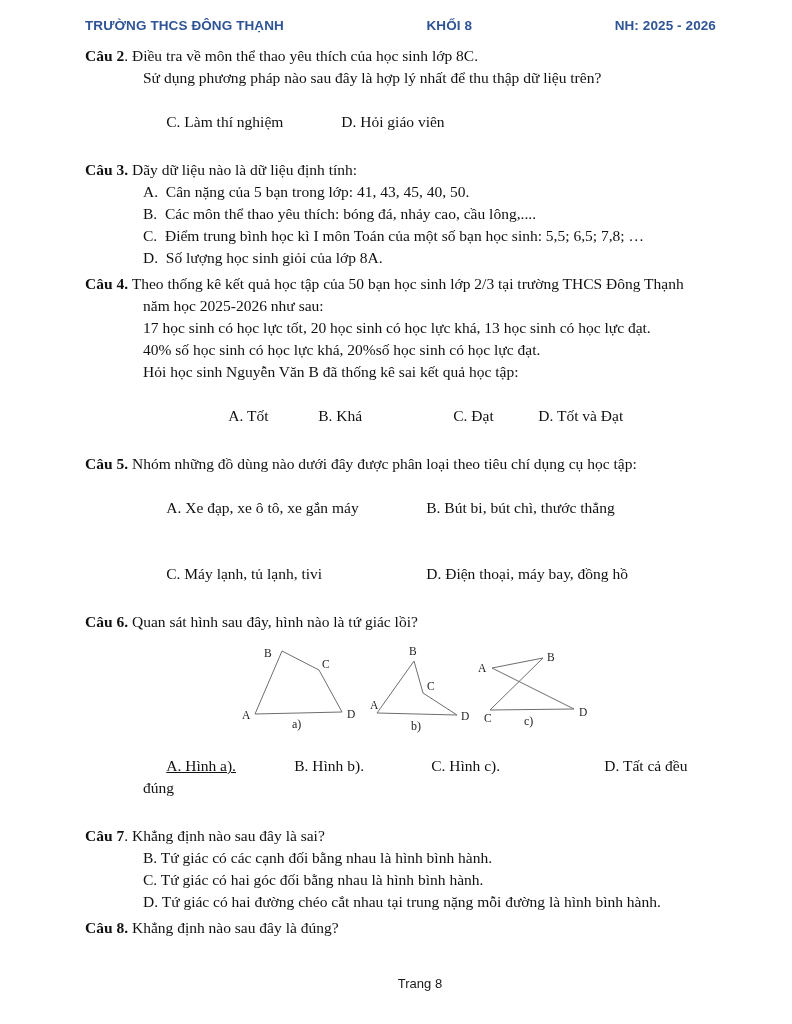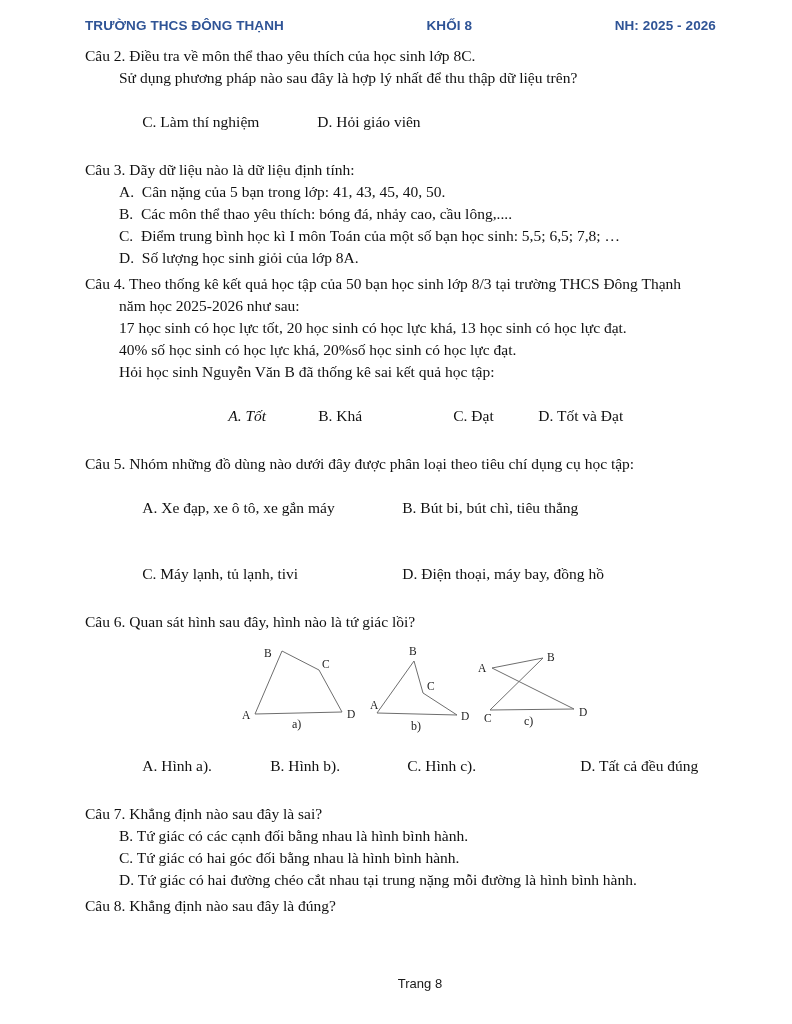--- a/index.html
+++ b/index.html
@@ -15,32 +15,32 @@
     padding:18px 76px 0 85px;
   }
   .header {
     display:flex; justify-content:space-between; align-items:flex-end;
     font-family:"Liberation Sans", sans-serif;
     font-weight:bold; font-size:13.5px;
     color:var(--accent, #2F5496);
     letter-spacing:0.1px;
   }
   .line { line-height:22px; white-space:pre-wrap; }
-  .indent { margin-left:34px; }
-  .qlabel { font-weight:normal; }
+  .indent { margin-left:58px; }
+  .qlabel { font-weight:bold; }
   .q2 { margin-top:12px; }
   .q  { margin-top:4px; }
   .q7, .q8 { margin-top:4px; }
   .w175 { display:inline-block; width:175px; }
   .w260 { display:inline-block; width:260px; }
   .ans4 { margin-left:120px; }
-  .aw1 { display:inline-block; width:90px;font-style:italic; }
+  .aw1 { display:inline-block; width:90px; }
   .aw2 { display:inline-block; width:135px; }
   .aw3 { display:inline-block; width:85px; }
-  .bw1 { display:inline-block; width:128px; }
+  .bw1 { display:inline-block; width:128px;text-decoration:underline; }
   .bw2 { display:inline-block; width:137px; }
   .bw3 { display:inline-block; width:173px; }
   .figrow { position:relative; height:98px; margin-top:2px; }
   .fig { position:absolute; top:0; }
   .fig-a { left:145px; }
   .fig-b { left:285px; }
   .fig-c { left:385px; }
   .fig polygon { fill:none; stroke:#6e6e6e; stroke-width:1; stroke-linejoin:miter; }
   .fig text { font-family:"Liberation Serif", serif; font-size:11.5px; fill:#222; }
   .fig .cap { font-size:12px; }
@@ -72,34 +72,34 @@
 
   <div class="q">
     <div class="line"><span class="qlabel">Câu 3.</span><span> Dãy dữ liệu nào là dữ liệu định tính:</span></div>
     <div class="line indent">A.  Cân nặng của 5 bạn trong lớp: 41, 43, 45, 40, 50.</div>
     <div class="line indent">B.  Các môn thể thao yêu thích: bóng đá, nhảy cao, cầu lông,....</div>
     <div class="line indent">C.  Điểm trung bình học kì I môn Toán của một số bạn học sinh: 5,5; 6,5; 7,8; …</div>
     <div class="line indent">D.  Số lượng học sinh giỏi của lớp 8A.</div>
   </div>
 
   <div class="q">
-    <div class="line"><span class="qlabel">Câu 4.</span><span> Theo thống kê kết quả học tập của 50 bạn học sinh lớp 8/3 tại trường THCS Đông Thạnh</span></div>
+    <div class="line"><span class="qlabel">Câu 4.</span><span> Theo thống kê kết quả học tập của 50 bạn học sinh lớp 2/3 tại trường THCS Đông Thạnh</span></div>
     <div class="line indent">năm học 2025-2026 như sau:</div>
     <div class="line indent">17 học sinh có học lực tốt, 20 học sinh có học lực khá, 13 học sinh có học lực đạt.</div>
     <div class="line indent">40% số học sinh có học lực khá, 20%số học sinh có học lực đạt.</div>
     <div class="line indent">Hỏi học sinh Nguyễn Văn B đã thống kê sai kết quả học tập:</div>
     <div class="line ans4">
       <span class="aw1">A. Tốt</span><span class="aw2">B. Khá</span><span class="aw3">C. Đạt</span><span>D. Tốt và Đạt</span>
     </div>
   </div>
 
   <div class="q">
     <div class="line"><span class="qlabel">Câu 5.</span><span> Nhóm những đồ dùng nào dưới đây được phân loại theo tiêu chí dụng cụ học tập:</span></div>
     <div class="line indent">
-      <span class="w260">A. Xe đạp, xe ô tô, xe gắn máy</span><span>B. Bút bi, bút chì, tiêu thẳng</span>
+      <span class="w260">A. Xe đạp, xe ô tô, xe gắn máy</span><span>B. Bút bi, bút chì, thước thẳng</span>
     </div>
     <div class="line indent">
       <span class="w260">C. Máy lạnh, tủ lạnh, tivi</span><span>D. Điện thoại, máy bay, đồng hồ</span>
     </div>
   </div>
 
   <div class="q">
     <div class="line"><span class="qlabel">Câu 6.</span><span> Quan sát hình sau đây, hình nào là tứ giác lồi?</span></div>
 
     <div class="figrow">

